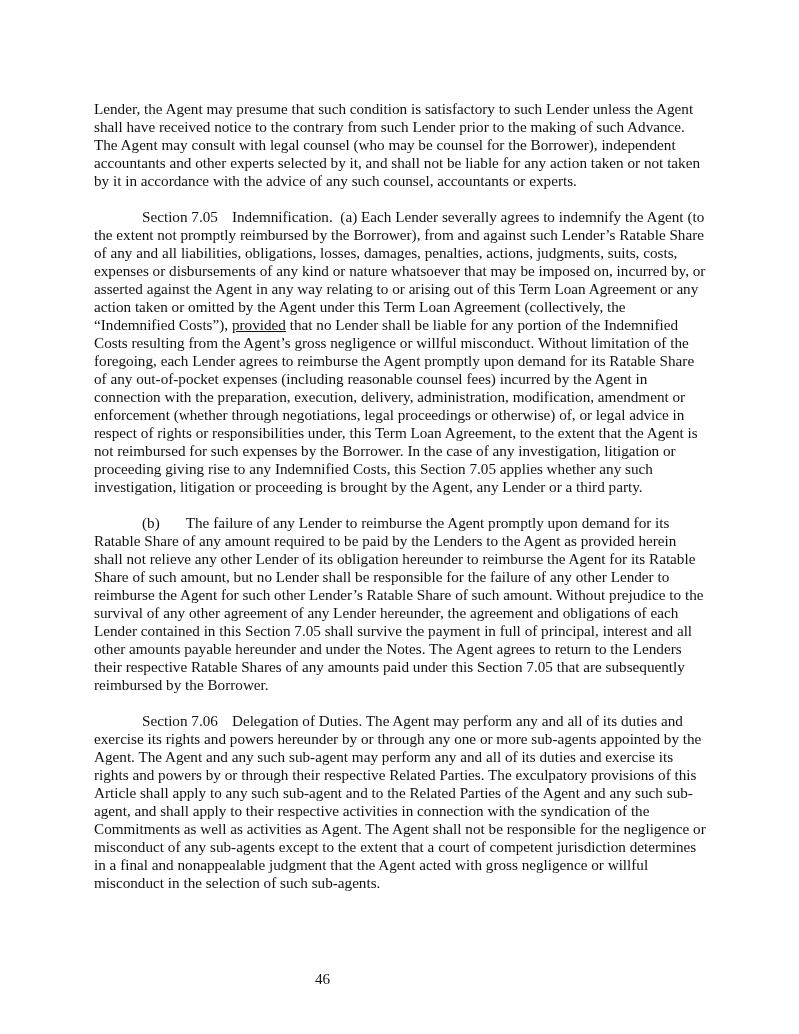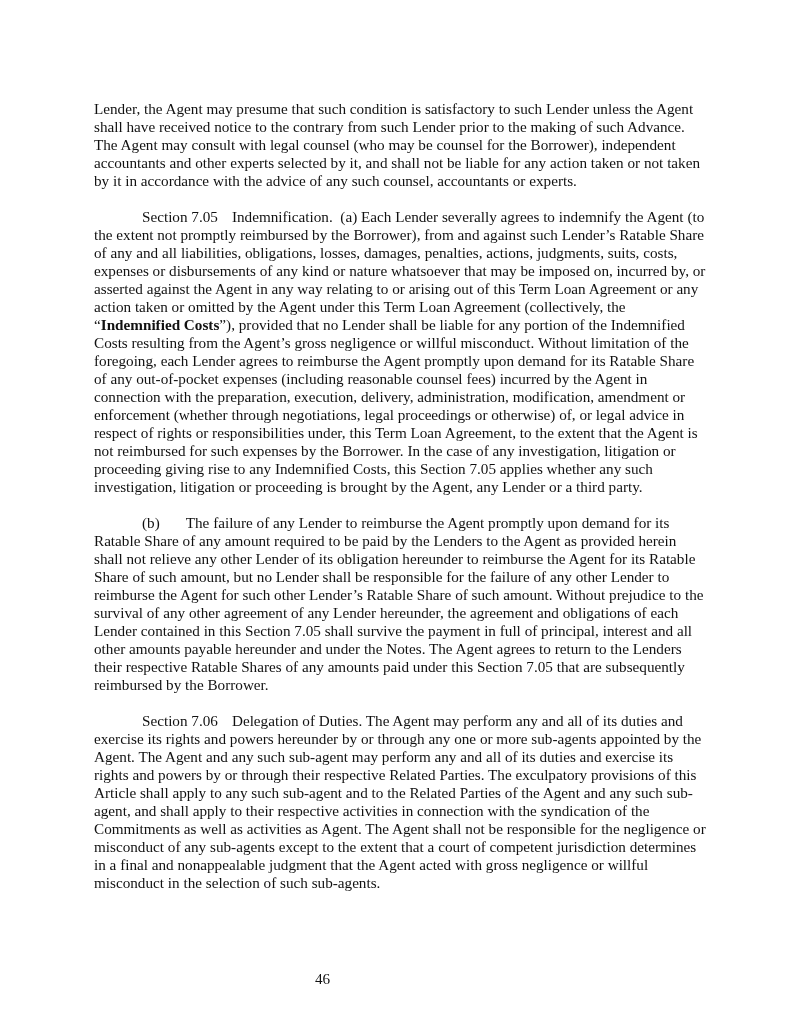--- a/index.html
+++ b/index.html
@@ -7,22 +7,22 @@
   .page {
     position: absolute; left: 94px; top: 93px; width: 614px;
     font-family: "Liberation Serif", "DejaVu Serif", serif;
     font-size: 15.2px; line-height: 18px; color: #111111; margin-top: 7px;
   }
   .para { margin: 0 0 18px 0; text-align: left; word-spacing: 0px; }
   .indent { text-indent: 48px; }
   .heading-italic { }
   .tab { display: inline-block; width: 14px; }
   .tab-b { display: inline-block; width: 26px; }
-  .bold { font-weight: bold; }
-  .underline { }
+  .bold { font-weight: normal; }
+  .underline { text-decoration: underline; }
   .page-number {
     position: absolute; left: 0; width: 645px; top: 970px; text-align: center;
     font-family: "Liberation Serif", "DejaVu Serif", serif; font-size: 15.2px; color: #111111;
   }
 </style>
 </head>
 <body>
 
 <div class="page">
   <p class="para">Lender, the Agent may presume that such condition is satisfactory to such Lender unless the Agent shall have received notice to the contrary from such Lender prior to the making of such Advance.  The Agent may consult with legal counsel (who may be counsel for the Borrower), independent accountants and other experts selected by it, and shall not be liable for any action taken or not taken by it in accordance with the advice of any such counsel, accountants or experts.</p>

